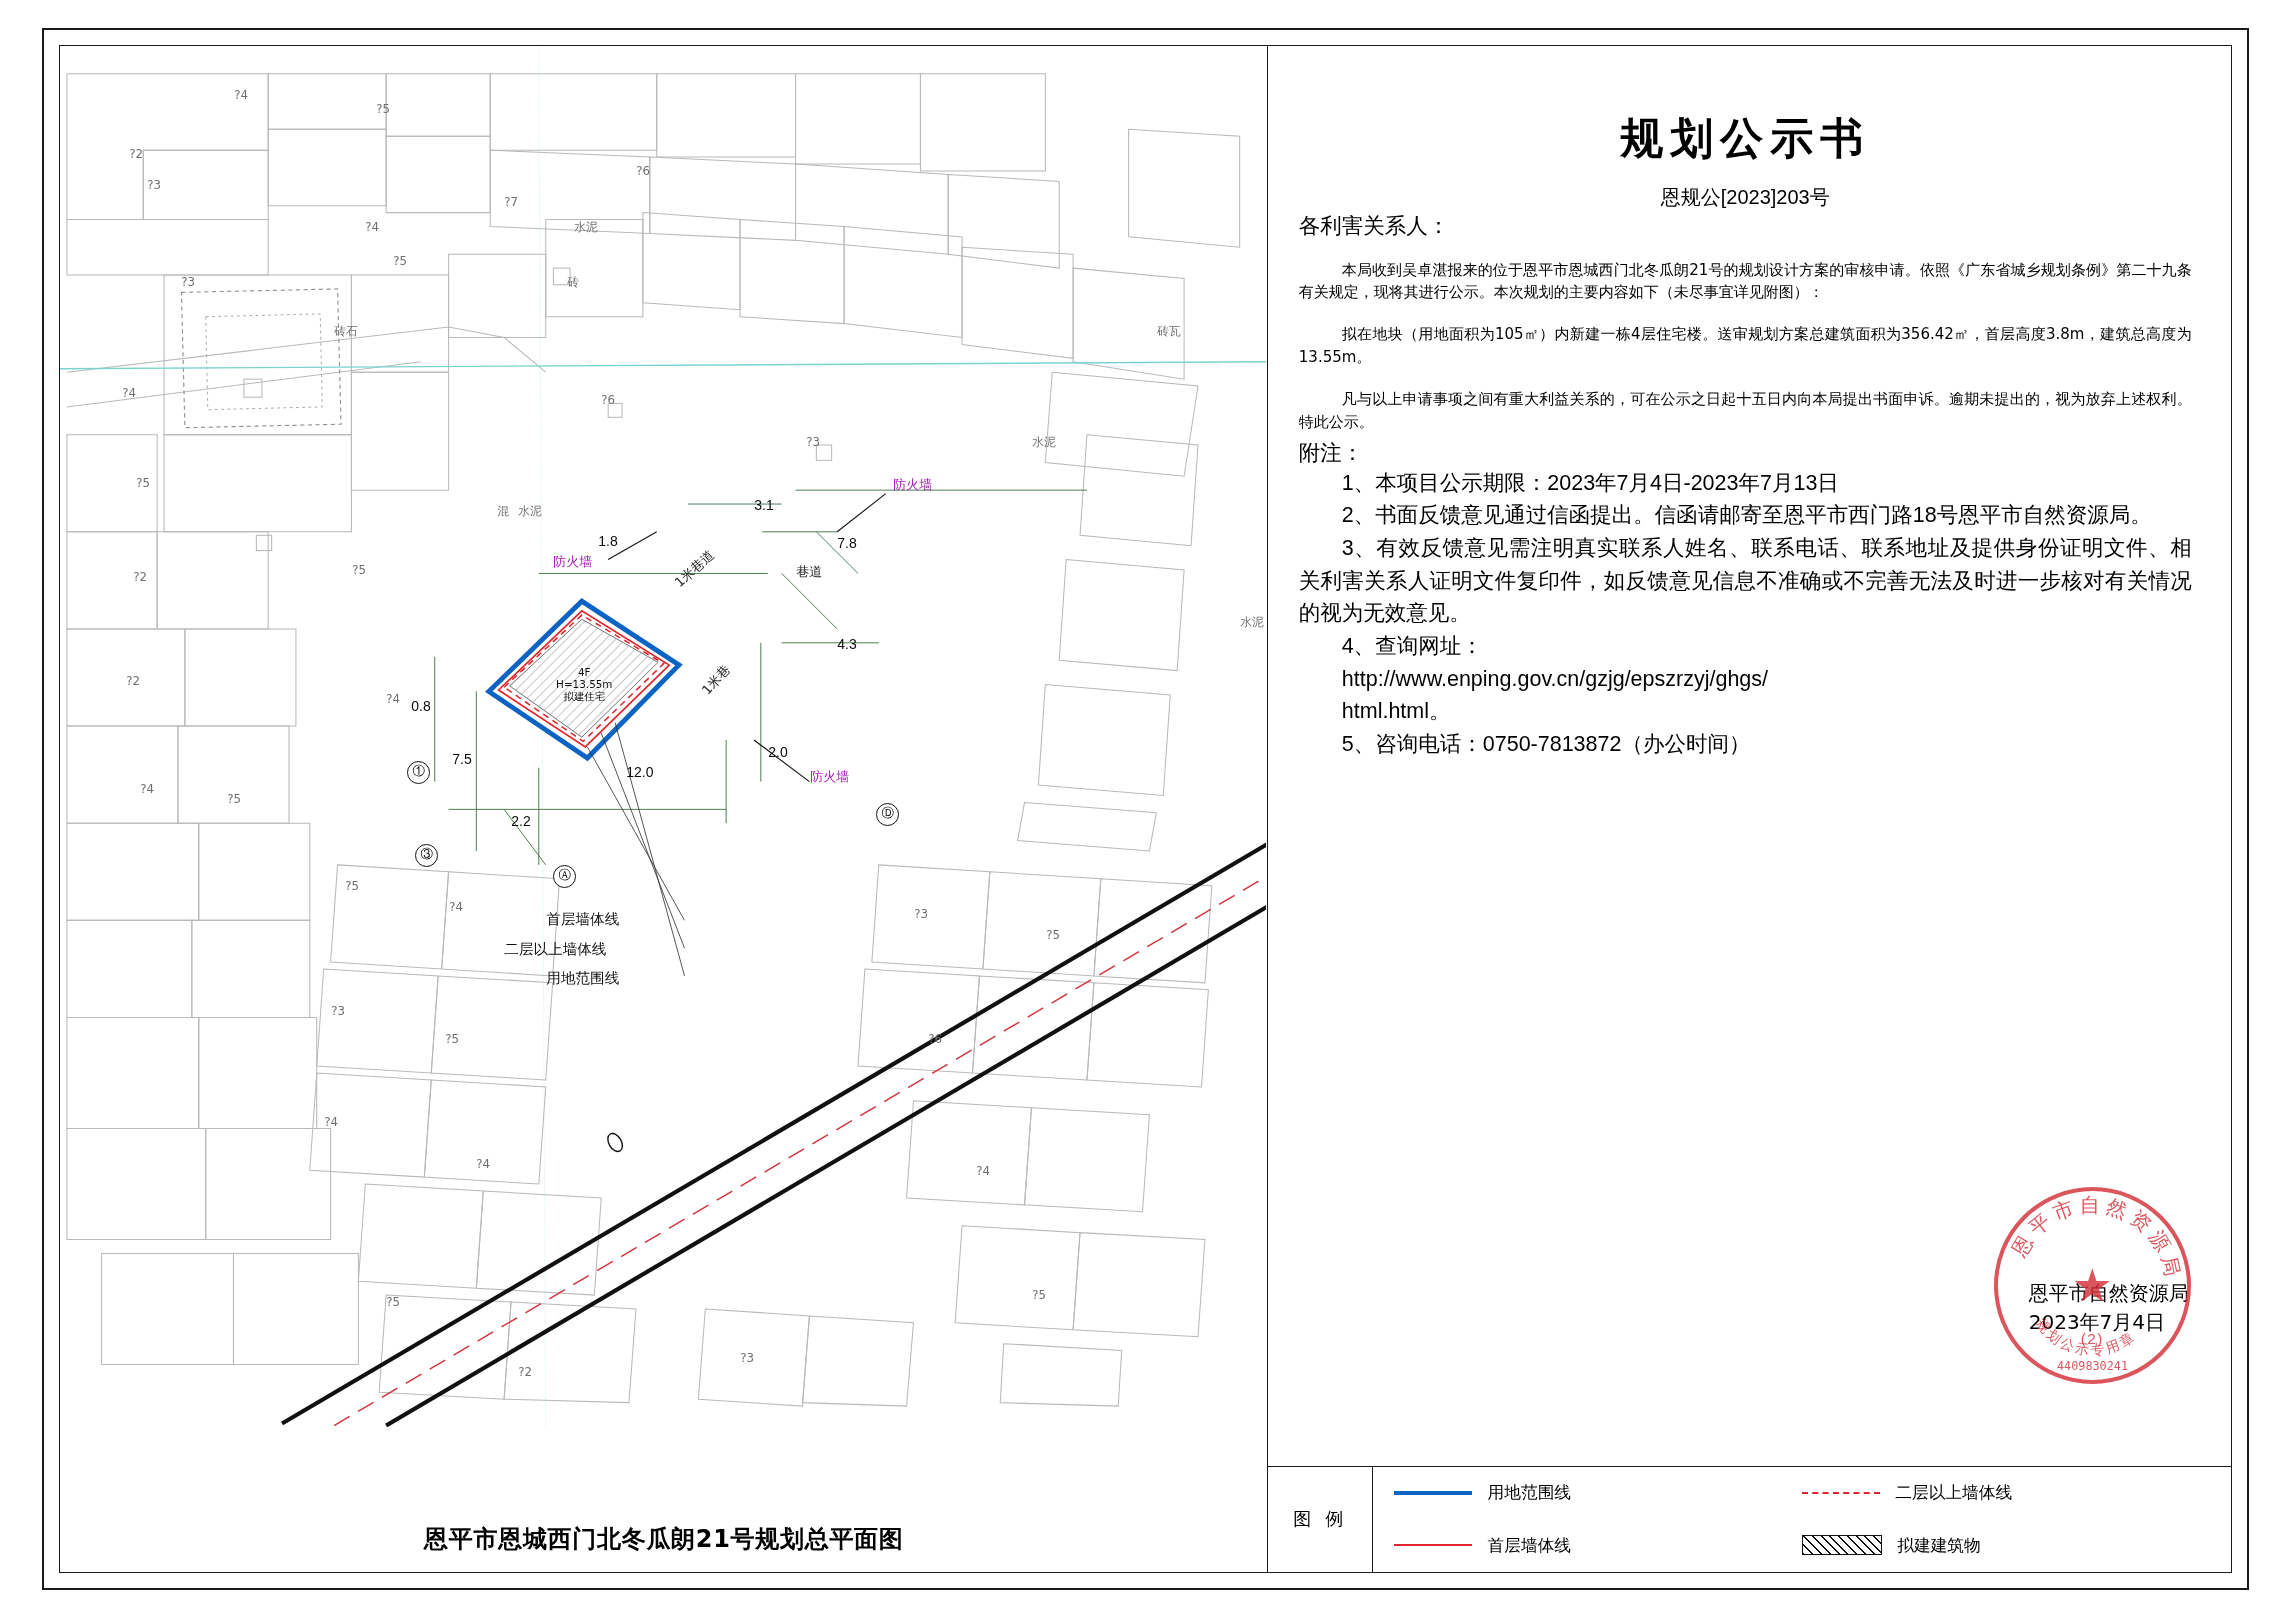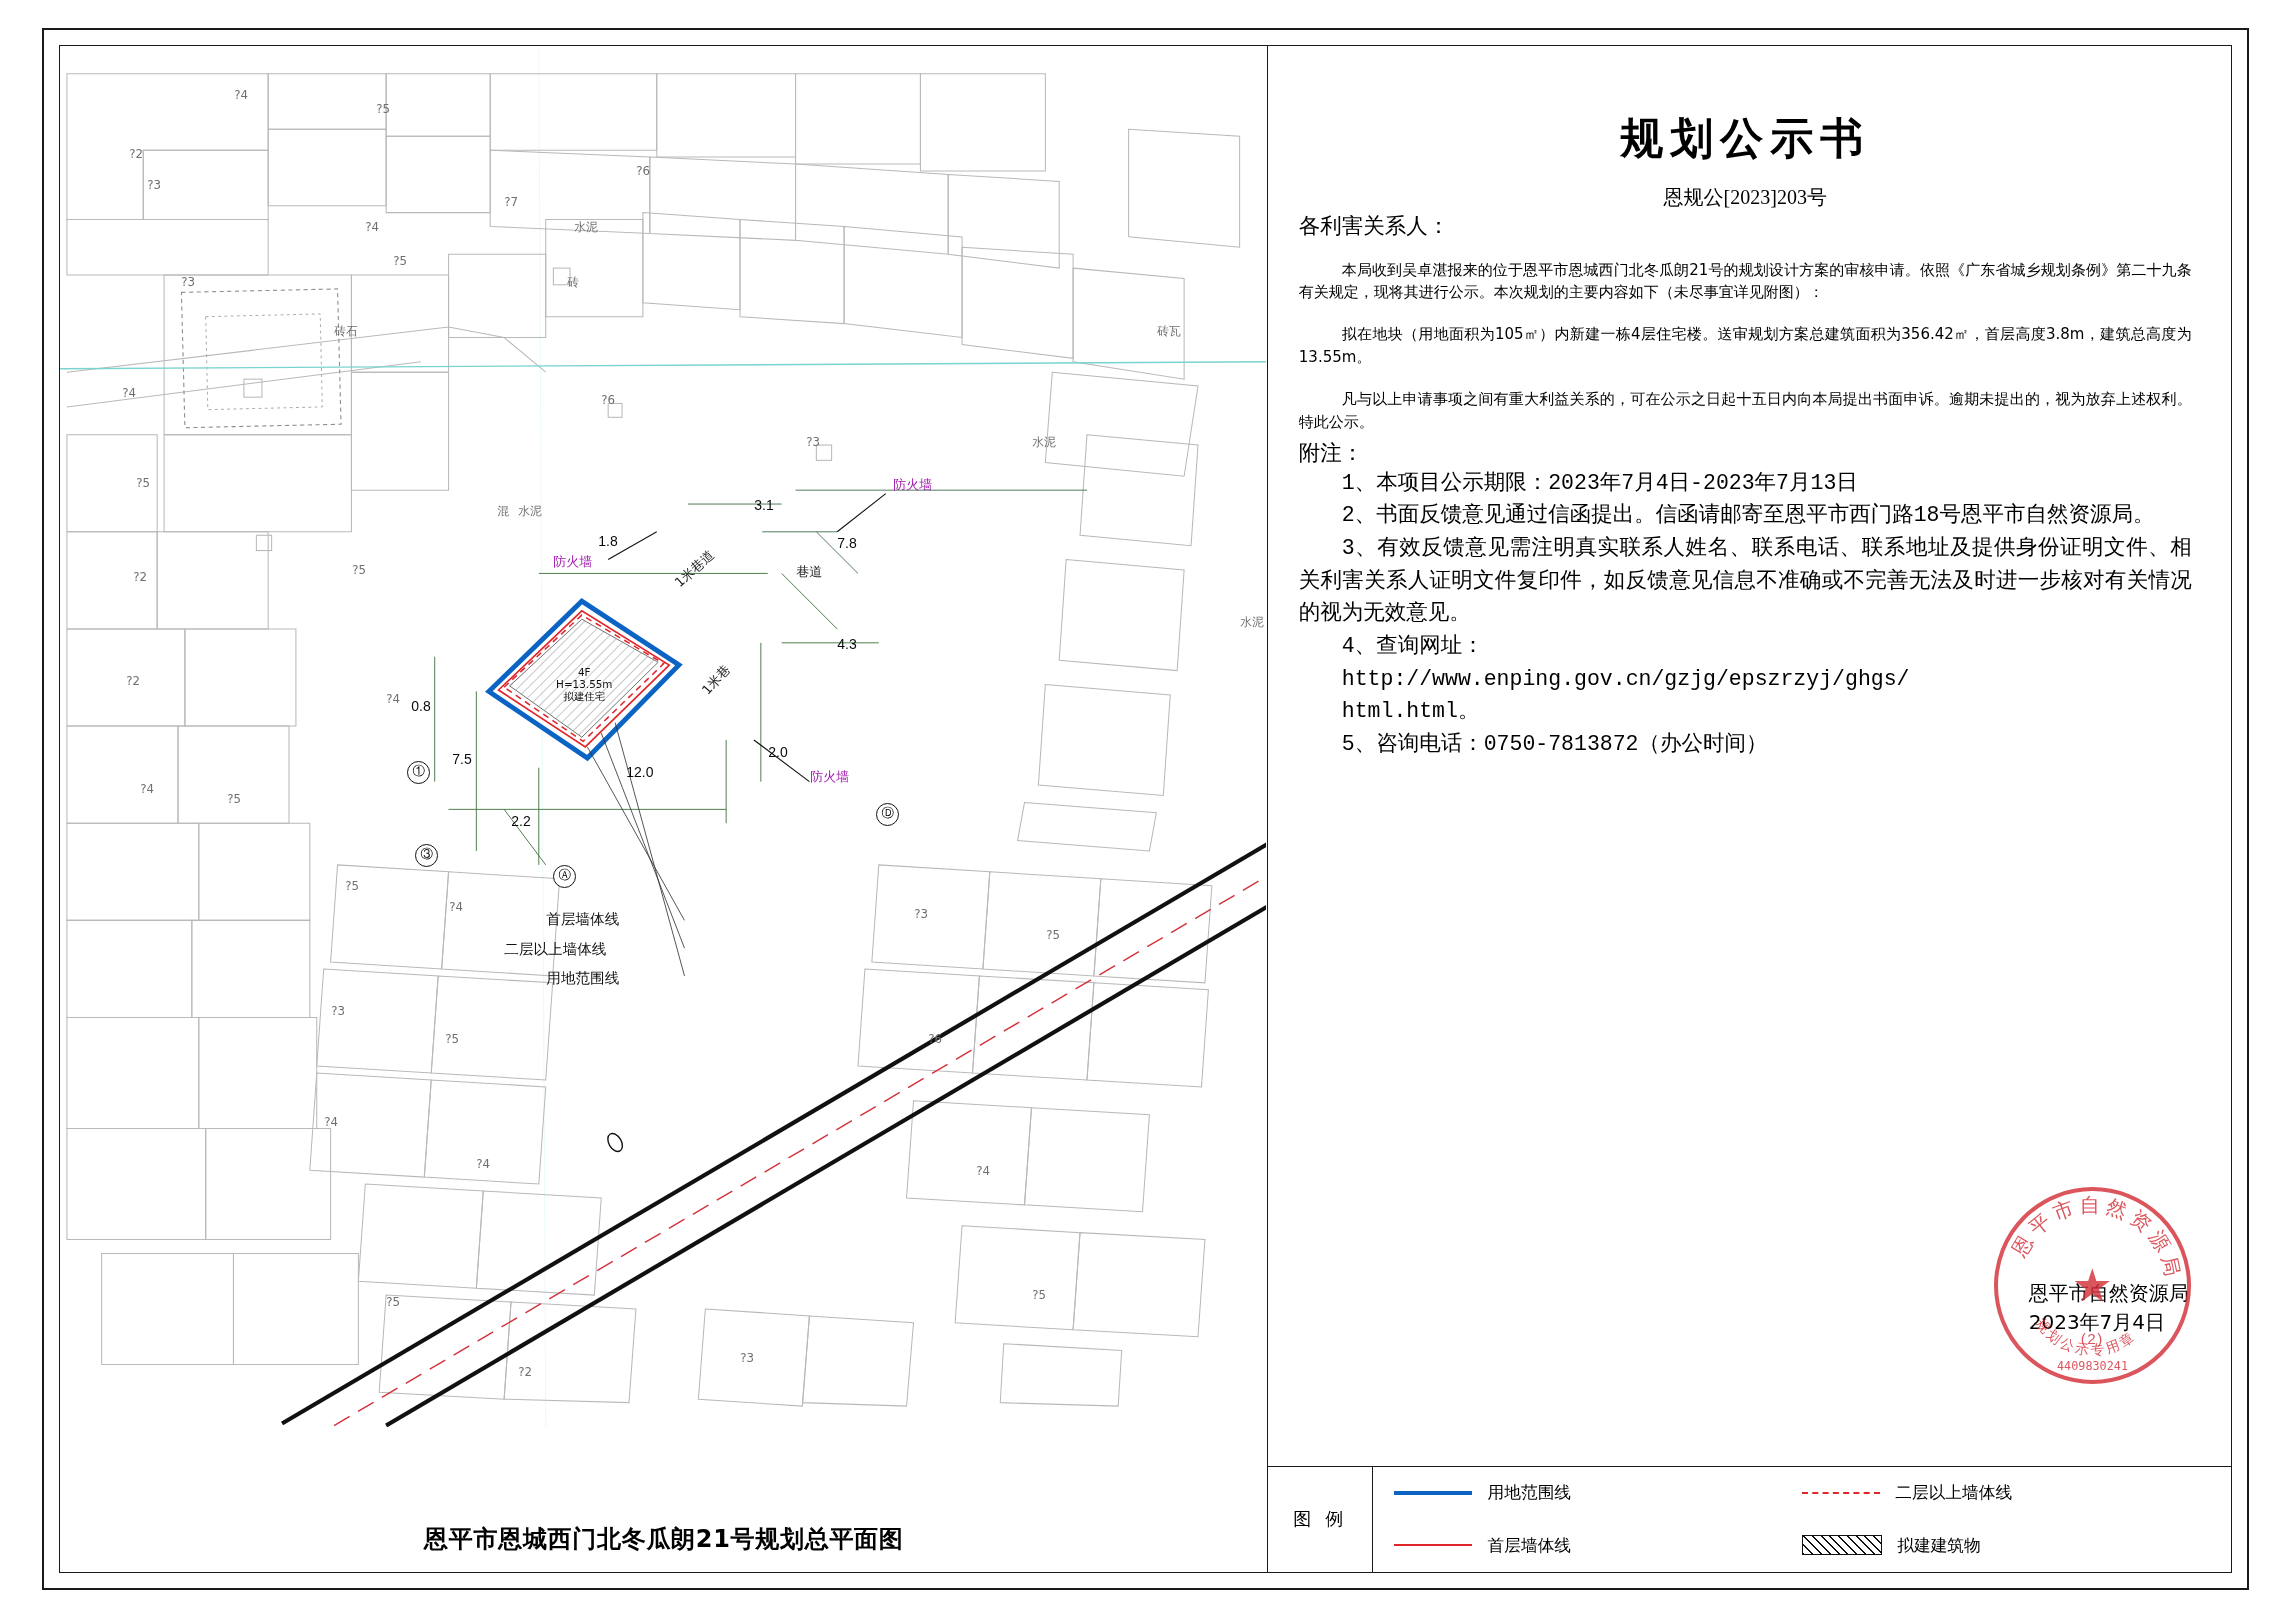--- a/index.html
+++ b/index.html
@@ -130,21 +130,21 @@
     font-size: 43px;
     letter-spacing: 7px;
     font-weight: bold;
     font-family: "DejaVu Sans", sans-serif;
     margin-top: 22px;
   }
   .doc-number {
     text-align: center;
     font-size: 20px;
     margin-top: 15.3px;
-    font-family: Liberation Serif, serif;
+    font-family: Liberation Sans, sans-serif;
   }
   .salutation {
     font-size: 21.5px;
     font-family: "DejaVu Sans", sans-serif;
   }
   p.para {
     font-size: 15px;
     line-height: 1.52;
     margin: 19px 0 0 0;
     text-indent: 43px;
@@ -158,21 +158,21 @@
   }
   ol.notes {
     margin: 0;
     padding: 0;
     list-style: none;
   }
   ol.notes li {
     font-size: 21.5px;
     line-height: 1.52;
     text-indent: 43px;
-    font-family: Liberation Mono, monospace;
+    font-family: Liberation Sans, sans-serif;
     text-align: justify;
   }
   .url-line {
     font-size: 21px;
     line-height: 1.45;
     font-family: "DejaVu Sans Mono", monospace;
     text-indent: 0;
   }
 
   

